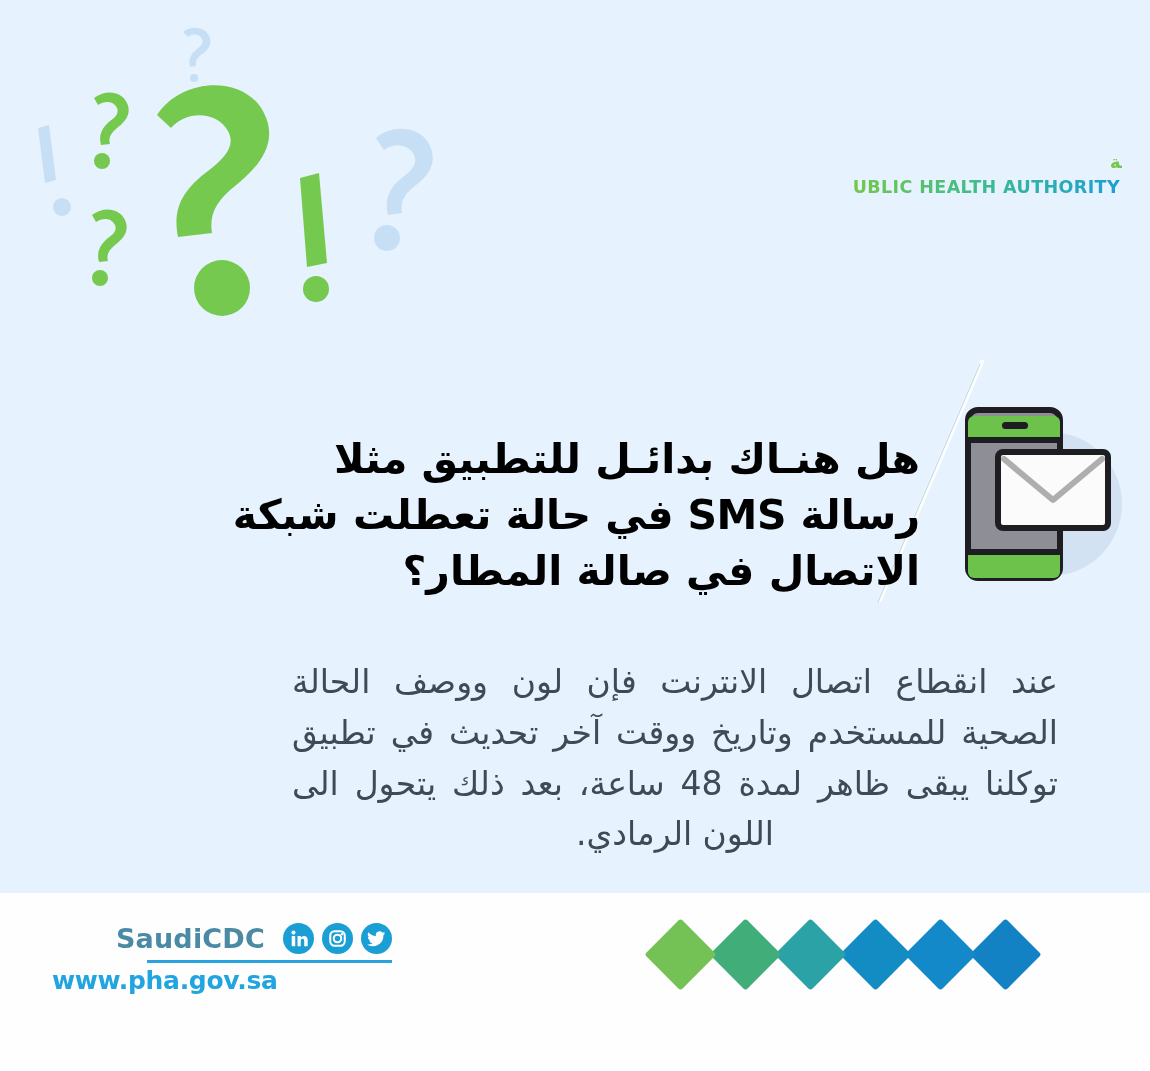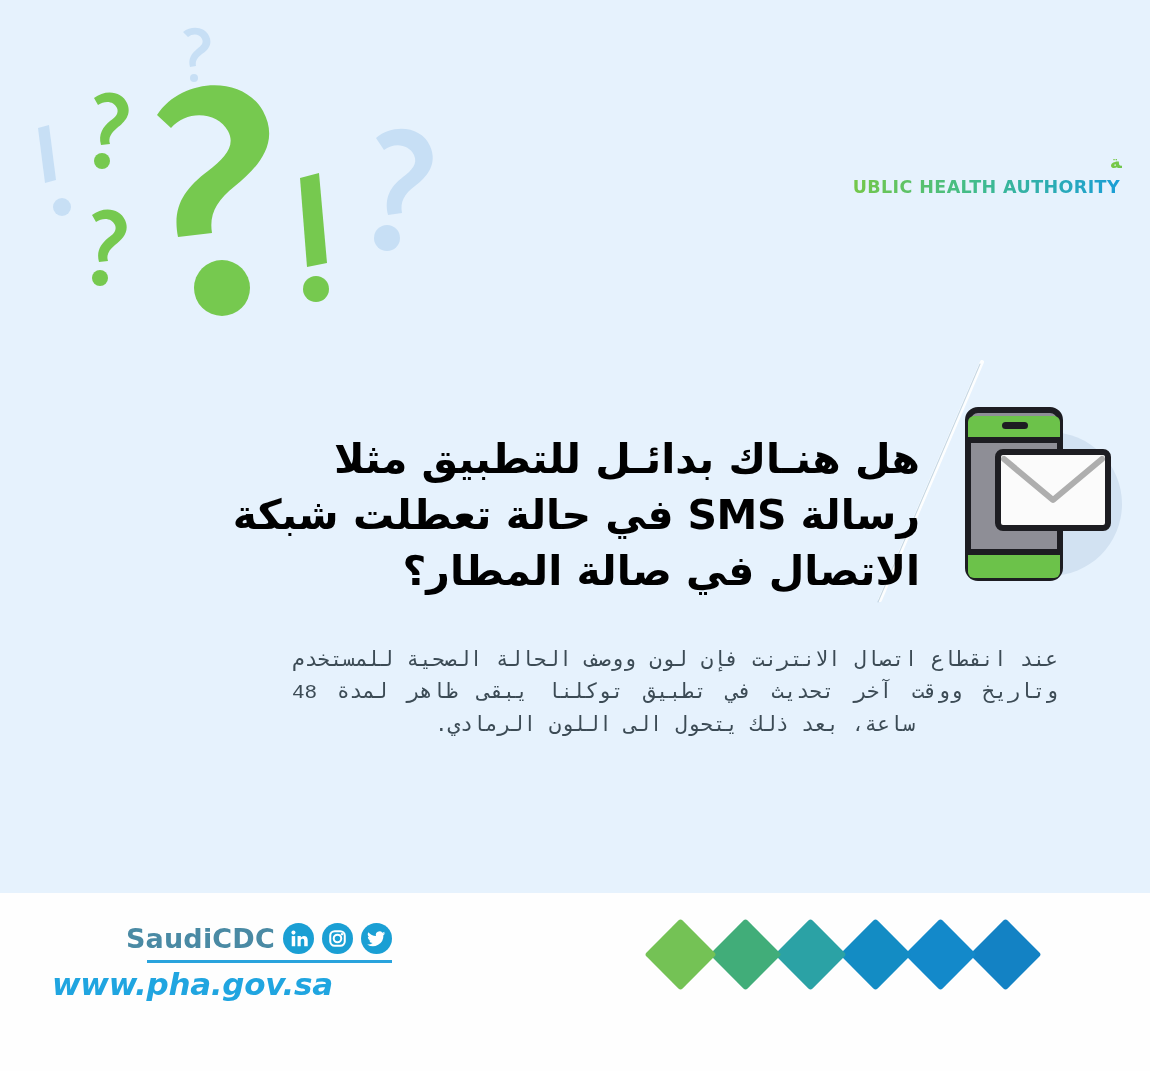--- a/index.html
+++ b/index.html
@@ -104,23 +104,22 @@
   
   .body-copy {
     position: absolute;
     right: 92px;
     top: 624px;
     width: 766px;
     direction: rtl;
     text-align: justify;
     text-align-last: center;
     color: #3c4b55;
-    font-size: 21px;
+    font-size: 33px;
     line-height: 1.54;
-    font-family: Liberation Mono, monospace;
   }
 
   
   .footer {
     position: absolute;
     left: 0;
     top: 893px;
     width: 1150px;
     height: 178px;
     background: #fefefe;
@@ -137,39 +136,39 @@
     gap: 8px;
     height: 34px;
   }
   .social-ico {
     width: 31px;
     height: 31px;
     flex: 0 0 31px;
     display: block;
   }
   .handle {
+    margin-right: 10px;
     color: #4a8aa4;
     font-size: 27px;
     font-weight: bold;
     letter-spacing: 0.2px;
     direction: ltr;
   }
   .rule {
     width: 245px;
     height: 3px;
     background: #29a3dd;
     margin: 5px 0 3px 0;
   }
   .url {
     color: #20a5e0;
-    font-size: 31px;
+    font-size: 25px;
     font-weight: bold;
     direction: ltr;
     letter-spacing: -0.3px;
-    font-style: italic;
   }
 
   .diamonds {
     position: absolute;
     left: 655px;
     top: 36px;
     display: flex;
     gap: 14px;
   }
   .dmd {

